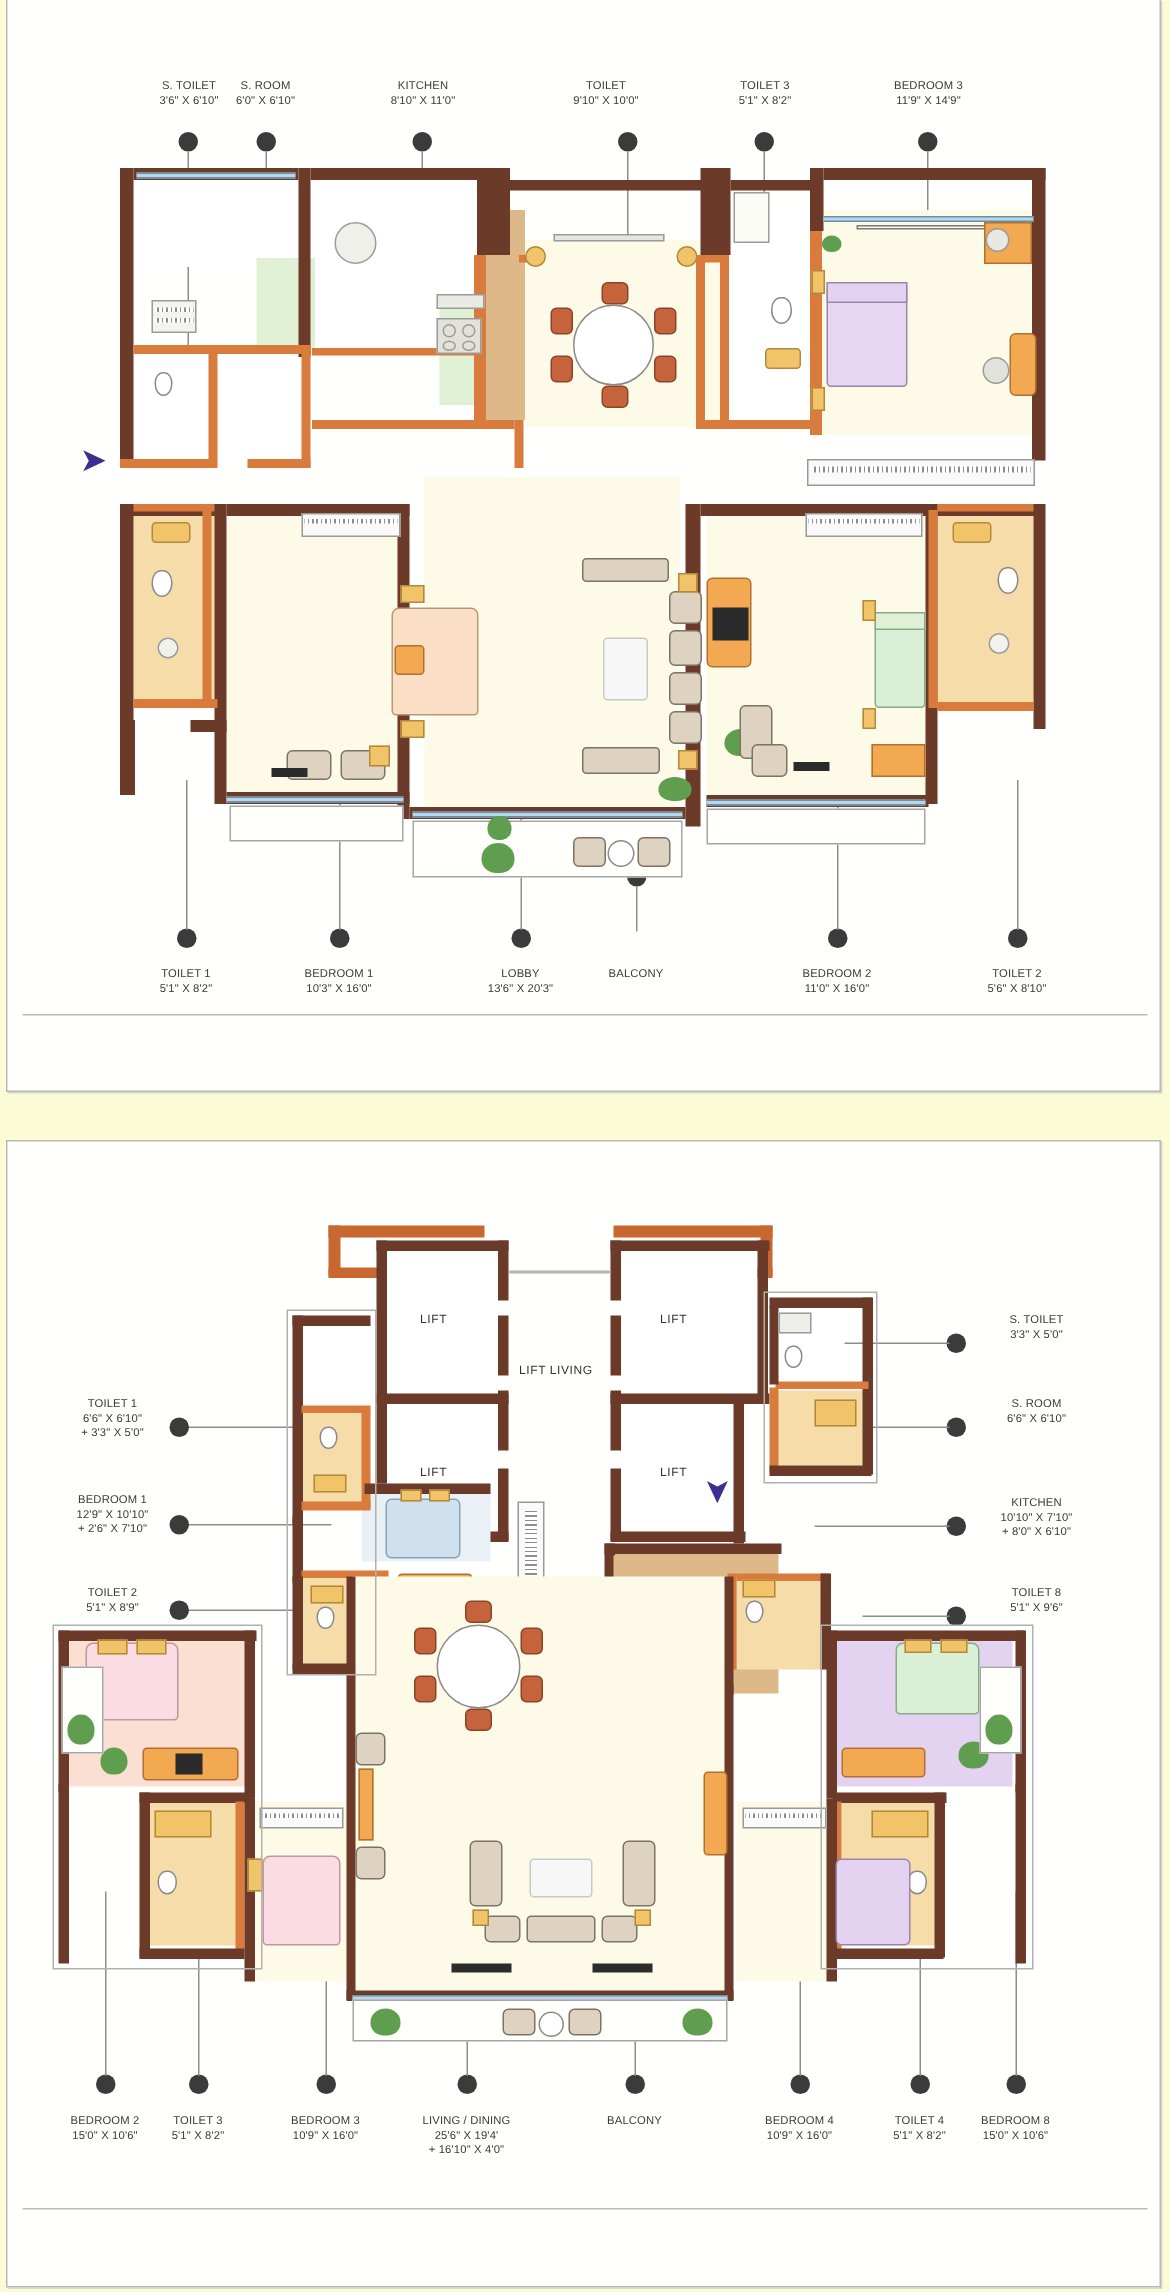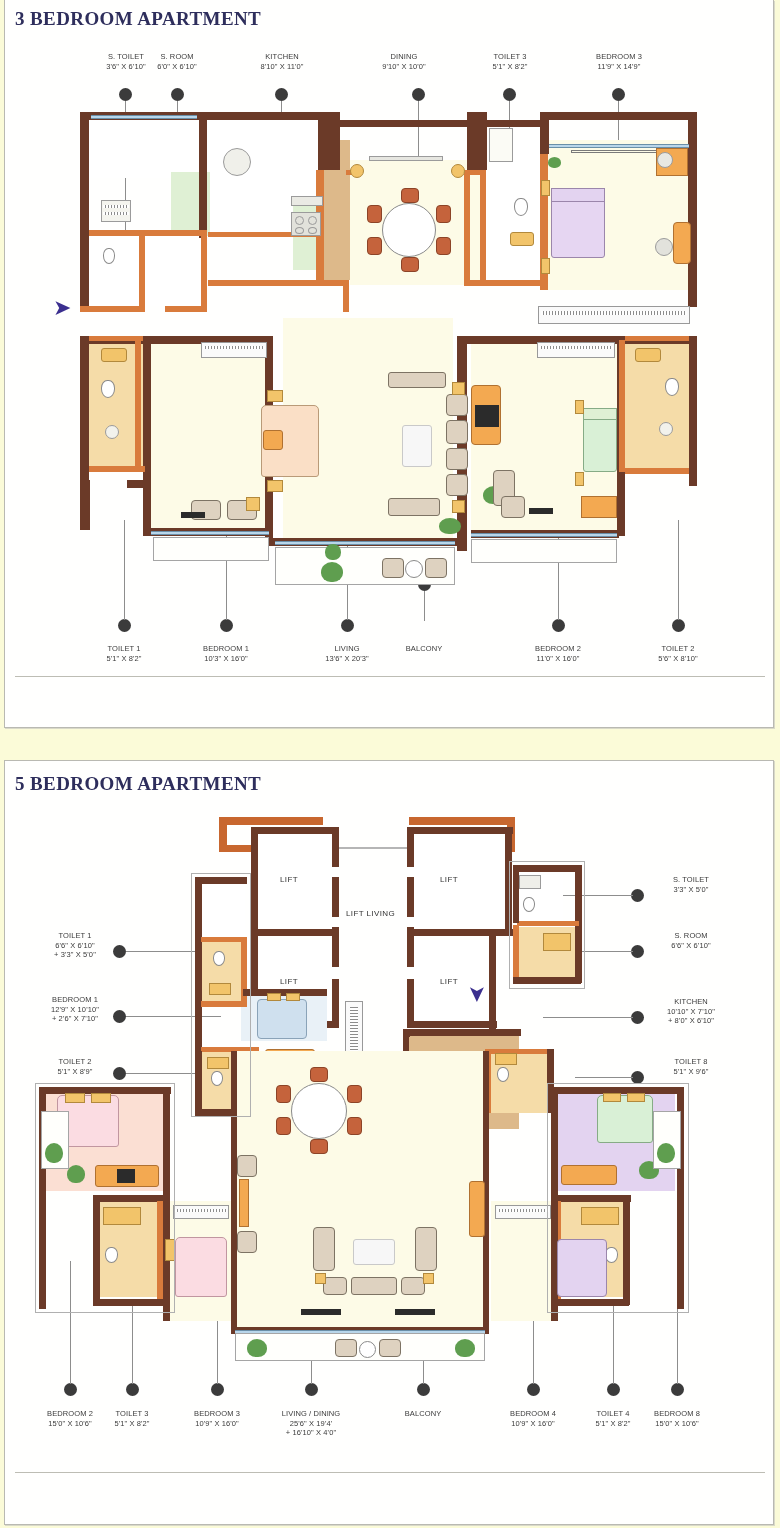--- a/index.html
+++ b/index.html
@@ -115,36 +115,35 @@
           font-family:"DejaVu Sans", sans-serif; }
   .wardrobe{ position:absolute; background:#fafafa; border:1px solid #999; }
   .stripe { position:absolute; background:
       repeating-linear-gradient(90deg,#ffffff 0 2px,#8d8d8d 2px 3px); }
 </style>
 </head>
 <body>
 
 <div class="panel" id="panel-3br">
 
-  <div class="plan-title" id="title-3br">3 BEDROOM APARTMENT</div>
 
   <div class="callout c-center" style="left:121px;top:52px;">
     <span class="nm">S. TOILET</span>
     <span>3'6" X 6'10"</span>
   </div>
   <div class="callout c-center" style="left:172px;top:52px;">
     <span class="nm">S. ROOM</span>
     <span>6'0" X 6'10"</span>
   </div>
   <div class="callout c-center" style="left:277px;top:52px;">
     <span class="nm">KITCHEN</span>
     <span>8'10" X 11'0"</span>
   </div>
   <div class="callout c-center" style="left:399px;top:52px;">
-    <span class="nm">DINING</span>
+    <span class="nm">TOILET</span>
     <span>9'10" X 10'0"</span>
   </div>
   <div class="callout c-center" style="left:505px;top:52px;">
     <span class="nm">TOILET 3</span>
     <span>5'1" X 8'2"</span>
   </div>
   <div class="callout c-center" style="left:614px;top:52px;">
     <span class="nm">BEDROOM 3</span>
     <span>11'9" X 14'9"</span>
   </div>
@@ -164,21 +163,21 @@
 
   <div class="callout c-center" style="left:119px;top:644px;">
     <span class="nm">TOILET 1</span>
     <span>5'1" X 8'2"</span>
   </div>
   <div class="callout c-center" style="left:221px;top:644px;">
     <span class="nm">BEDROOM 1</span>
     <span>10'3" X 16'0"</span>
   </div>
   <div class="callout c-center" style="left:342px;top:644px;">
-    <span class="nm">LIVING</span>
+    <span class="nm">LOBBY</span>
     <span>13'6" X 20'3"</span>
   </div>
   <div class="callout c-center" style="left:419px;top:644px;">
     <span class="nm">BALCONY</span>
   </div>
   <div class="callout c-center" style="left:553px;top:644px;">
     <span class="nm">BEDROOM 2</span>
     <span>11'0" X 16'0"</span>
   </div>
   <div class="callout c-center" style="left:673px;top:644px;">
@@ -371,21 +370,20 @@
     <div class="tbl" style="left:400px;top:560px;width:18px;height:18px;"></div>
     <div class="plant" style="left:316px;top:562px;width:22px;height:20px;"></div>
     <div class="plant" style="left:320px;top:544px;width:16px;height:16px;"></div>
   </div>
 
   <div class="cap-rule" id="rule-3br"></div>
 </div>
 
 <div class="panel" id="panel-5br">
 
-  <div class="plan-title" id="title-5br">5 BEDROOM APARTMENT</div>
 
   <div class="callout c-center" style="left:70px;top:170px;">
     <span class="nm">TOILET 1</span>
     <span class="nm">6'6" X 6'10"</span>
     <span>+ 3'3"  X 5'0"</span>
   </div>
   <div class="callout c-center" style="left:70px;top:234px;">
     <span class="nm">BEDROOM 1</span>
     <span class="nm">12'9" X 10'10"</span>
     <span>+ 2'6" X 7'10"</span>

